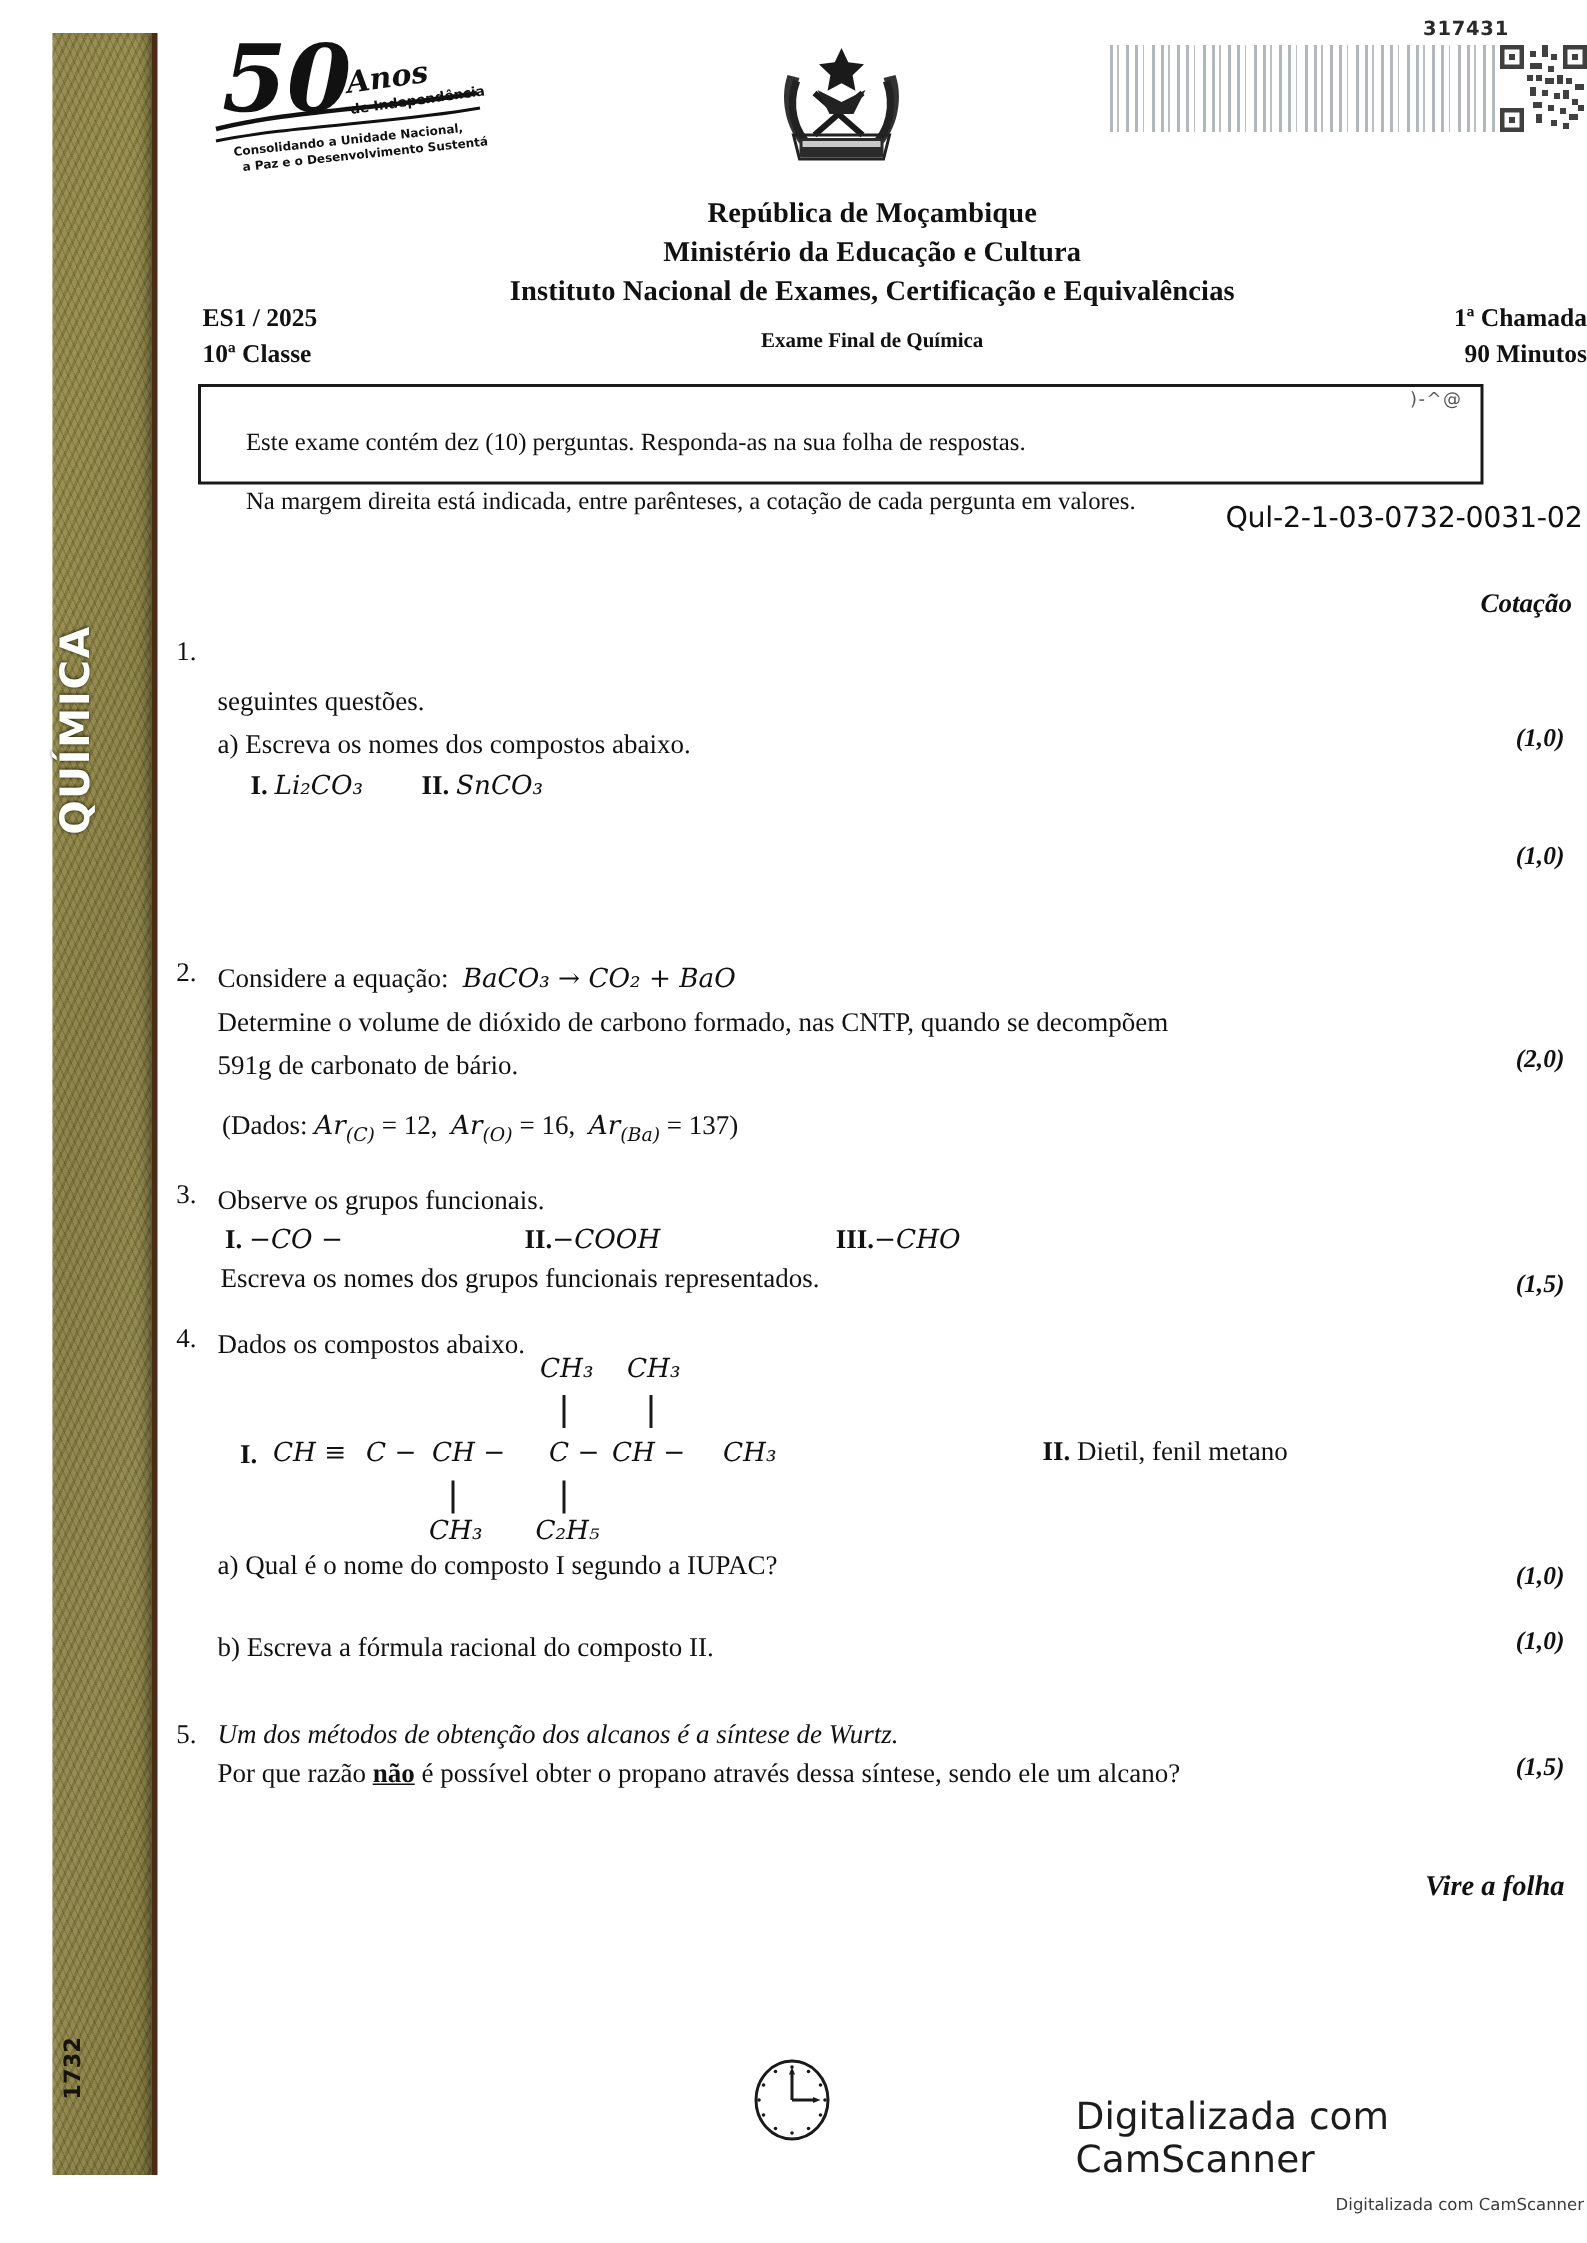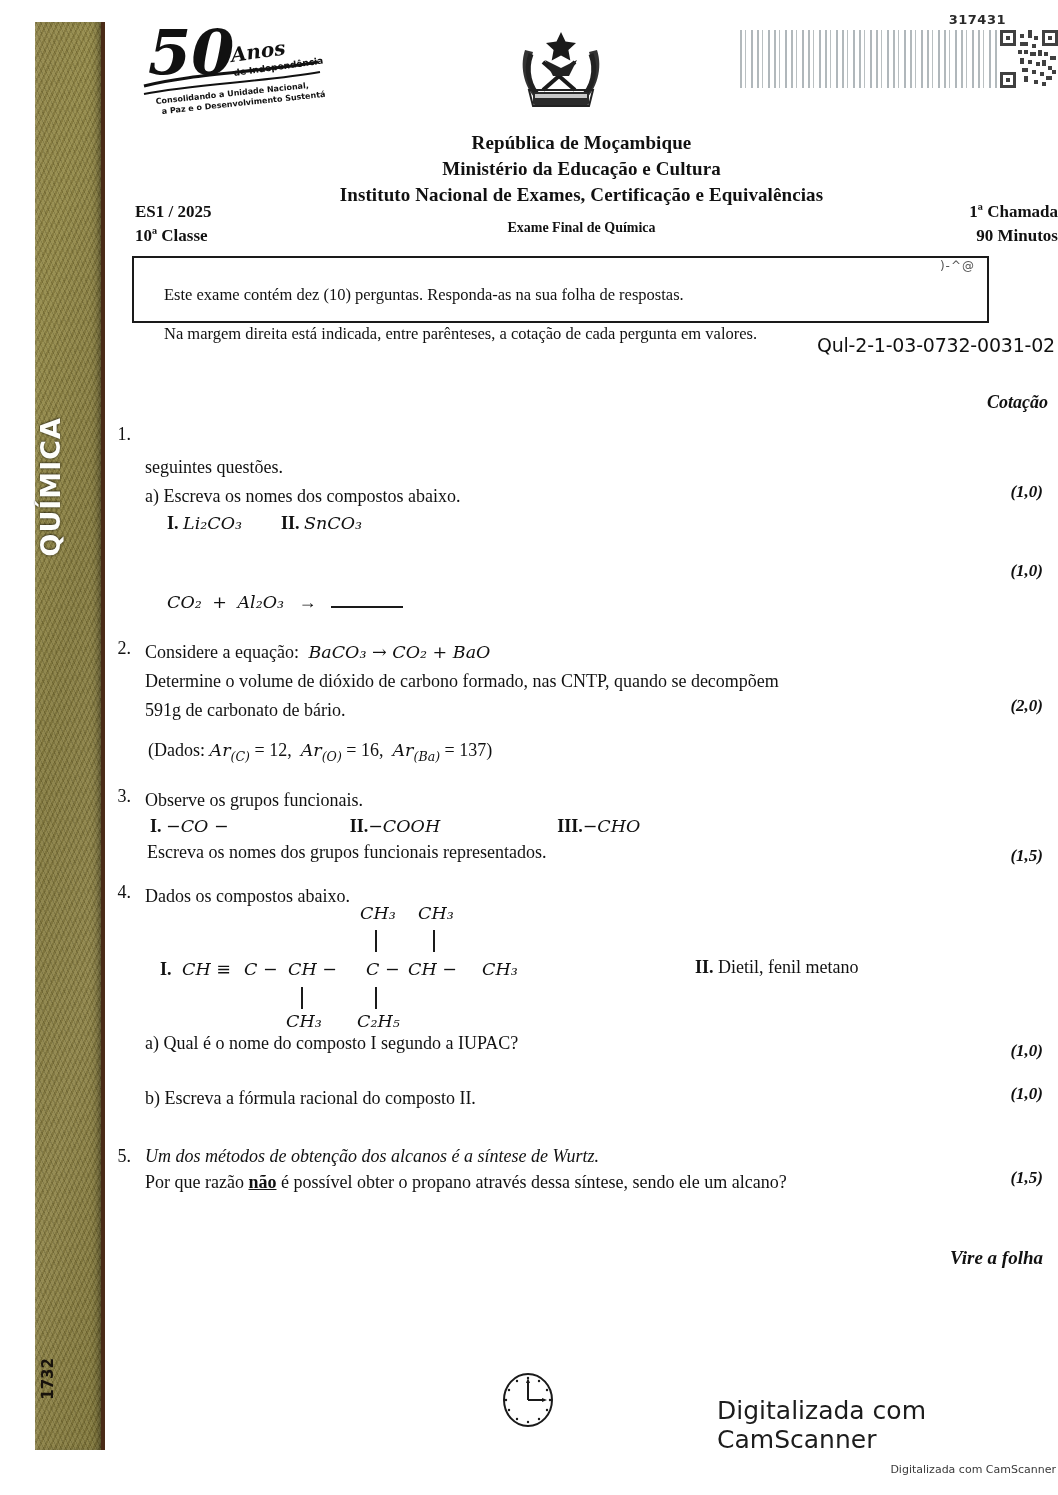--- a/index.html
+++ b/index.html
@@ -356,27 +356,20 @@
   <div class="qtext" style="left:62px; top:509px;">
     <span class="bold">I.</span>
     <span class="chem">Li₂CO₃</span>
     <span style="display:inline-block;width:30px"></span>
     <span class="bold">II.</span>
     <span class="chem">SnCO₃</span>
   </div>
 
   <div class="cot" style="top:561px;">(1,0)</div>
 
-  <div class="qtext" style="left:62px; top:588px;">
-    <span class="chem">CO₂</span>
-    <span class="chem" style="padding:0 6px">+</span>
-    <span class="chem">Al₂O₃</span>
-    <span style="padding:0 10px">→</span>
-    <span class="blank"></span>
-  </div>
 
   <div class="qnum" style="left:0px; top:638px;">2.</div>
   <div class="qtext" style="left:40px; top:638px;">
     <span>Considere a equação:</span>
     <span class="chem" style="padding-left:5px">BaCO₃ →  CO₂ + BaO</span>
   </div>
   <div class="qtext" style="left:40px; top:667px; width:840px;">Determine o volume de dióxido de carbono formado, nas CNTP, quando se decompõem</div>
   <div class="qtext" style="left:40px; top:696px;">591g de carbonato de bário.</div>
   <div class="cot" style="top:696px;">(2,0)</div>
   <div class="qtext" style="left:43px; top:725px;margin-top:11px;">

